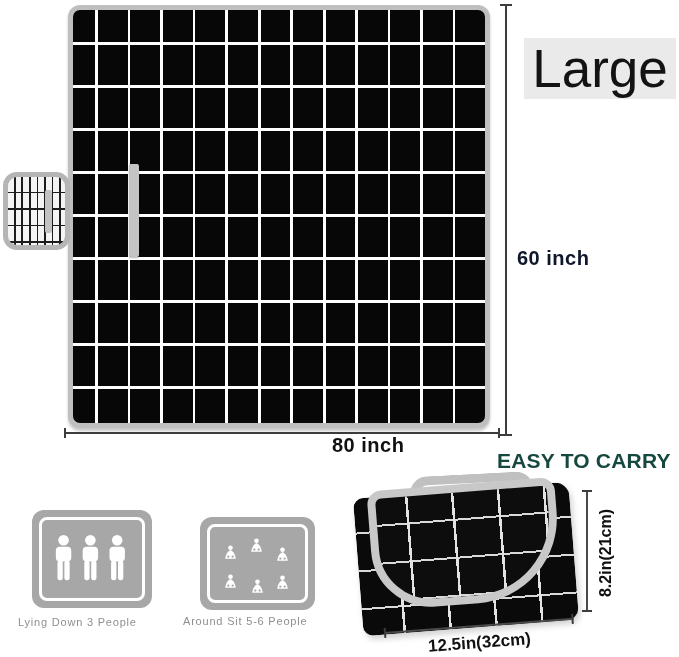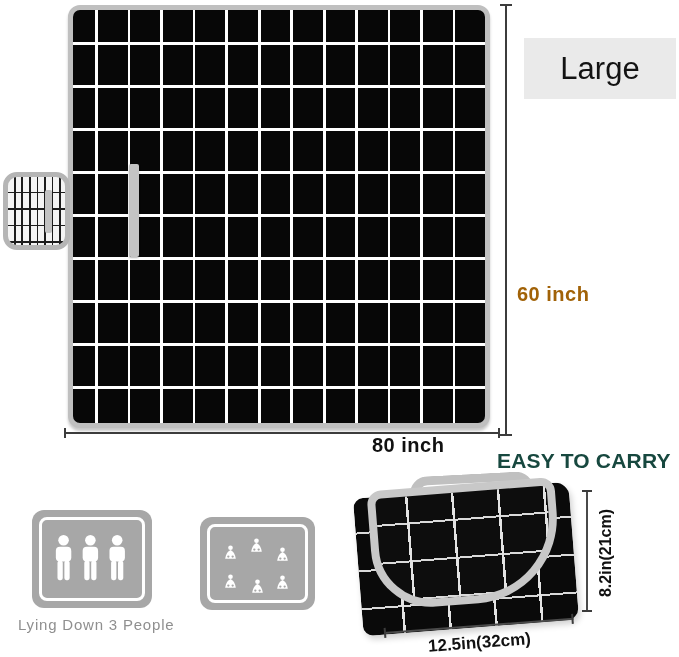--- a/index.html
+++ b/index.html
@@ -35,42 +35,42 @@
   }
   
   .dim{position:absolute;background:#3c3c3c;}
   .dim::before,.dim::after{content:"";position:absolute;background:#3c3c3c;}
   .vline60{left:505px;top:4px;width:2px;height:432px;}
   .vline60::before{left:-5px;top:0;width:12px;height:2px;}
   .vline60::after{left:-5px;bottom:0;width:12px;height:2px;}
   .hline80{left:64px;top:432px;width:436px;height:2px;}
   .hline80::before{left:0;top:-4px;width:2px;height:10px;}
   .hline80::after{right:0;top:-4px;width:2px;height:10px;}
-  .label-60{position:absolute;left:517px;top:247px;font-size:20px;font-weight:700;letter-spacing:.5px;color:#a16207;margin-top:36px;}
-  .label-80{position:absolute;left:332px;top:434px;font-size:20px;font-weight:700;letter-spacing:.5px;color:#111;margin-left:40px;}
+  .label-60{position:absolute;left:517px;top:247px;font-size:20px;font-weight:700;letter-spacing:.5px;color:#0f172a;}
+  .label-80{position:absolute;left:332px;top:434px;font-size:20px;font-weight:700;letter-spacing:.5px;color:#111;}
   
   .large-badge{
     position:absolute;left:524px;top:38px;width:152px;height:61px;
     background:#eaeaea;display:flex;align-items:center;justify-content:center;
-    font-size:31px;color:#131313;
+    font-size:53px;color:#131313;
   }
   .size-dims{
     position:absolute;left:524px;top:108px;width:152px;text-align:center;
     font-size:35px;font-weight:700;letter-spacing:-1px;color:#131313;
   }
   
   .section-title{position:absolute;left:57px;top:448px;font-size:31px;color:#161616;}
   .cap-card{position:absolute;background:#a7a7a7;border-radius:12px;}
   .cap-card .outline{
     position:absolute;inset:7px;border:3px solid #fff;border-radius:8px;
     display:flex;align-items:center;justify-content:center;
   }
   .card-lying{left:32px;top:510px;width:120px;height:98px;}
   .card-sitting{left:200px;top:517px;width:115px;height:93px;}
-  .caption{position:absolute;font-size:15px;color:#8f8f8f;letter-spacing:.8px;white-space:nowrap;}
+  .caption{position:absolute;font-size:11px;color:#8f8f8f;letter-spacing:.8px;white-space:nowrap;}
   .caption-lying{left:18px;top:616px;}
   .caption-sitting{left:183px;top:615px;}
   
   .carry-title{
     position:absolute;left:497px;top:449px;font-size:21px;font-weight:700;
     color:#17483f;letter-spacing:.2px;white-space:nowrap;
   }
   .folded{position:absolute;left:350px;top:468px;width:240px;height:172px;}
   .fb-handle{
     position:absolute;left:60px;top:6px;width:106px;height:34px;
@@ -175,20 +175,21 @@
       <svg width="88" height="68" viewBox="0 0 88 68">
         <use href="#sit-person" x="8" y="15" width="17" height="16"></use>
         <use href="#sit-person" x="34" y="8" width="17" height="16"></use>
         <use href="#sit-person" x="60" y="17" width="17" height="16"></use>
         <use href="#sit-person" x="8" y="44" width="17" height="16"></use>
         <use href="#sit-person" x="35" y="49" width="17" height="16"></use>
         <use href="#sit-person" x="60" y="45" width="17" height="16"></use>
       </svg>
     </div>
   </div>
+  <div class="caption caption-sitting">Around Sit 5-6 People</div>
 
   <div class="carry-title">EASY TO CARRY</div>
 
   <div class="folded">
     <div class="fb-handle"></div>
     <div class="fb-body">
       <div class="fb-flap"></div>
     </div>
   </div>
 

